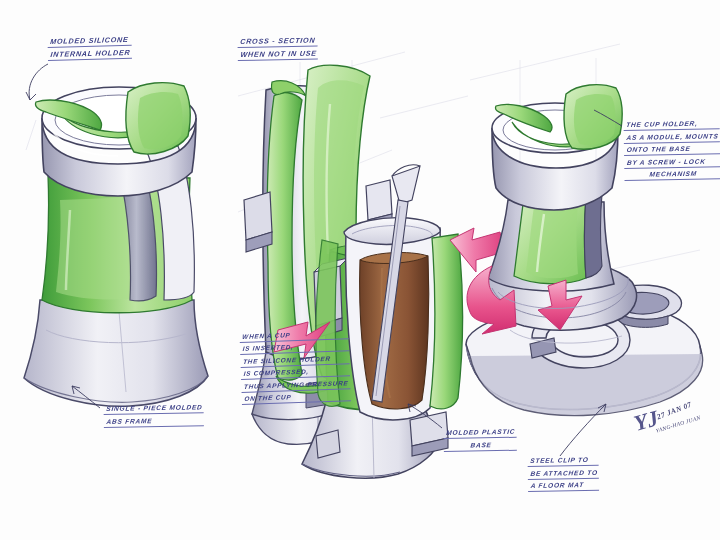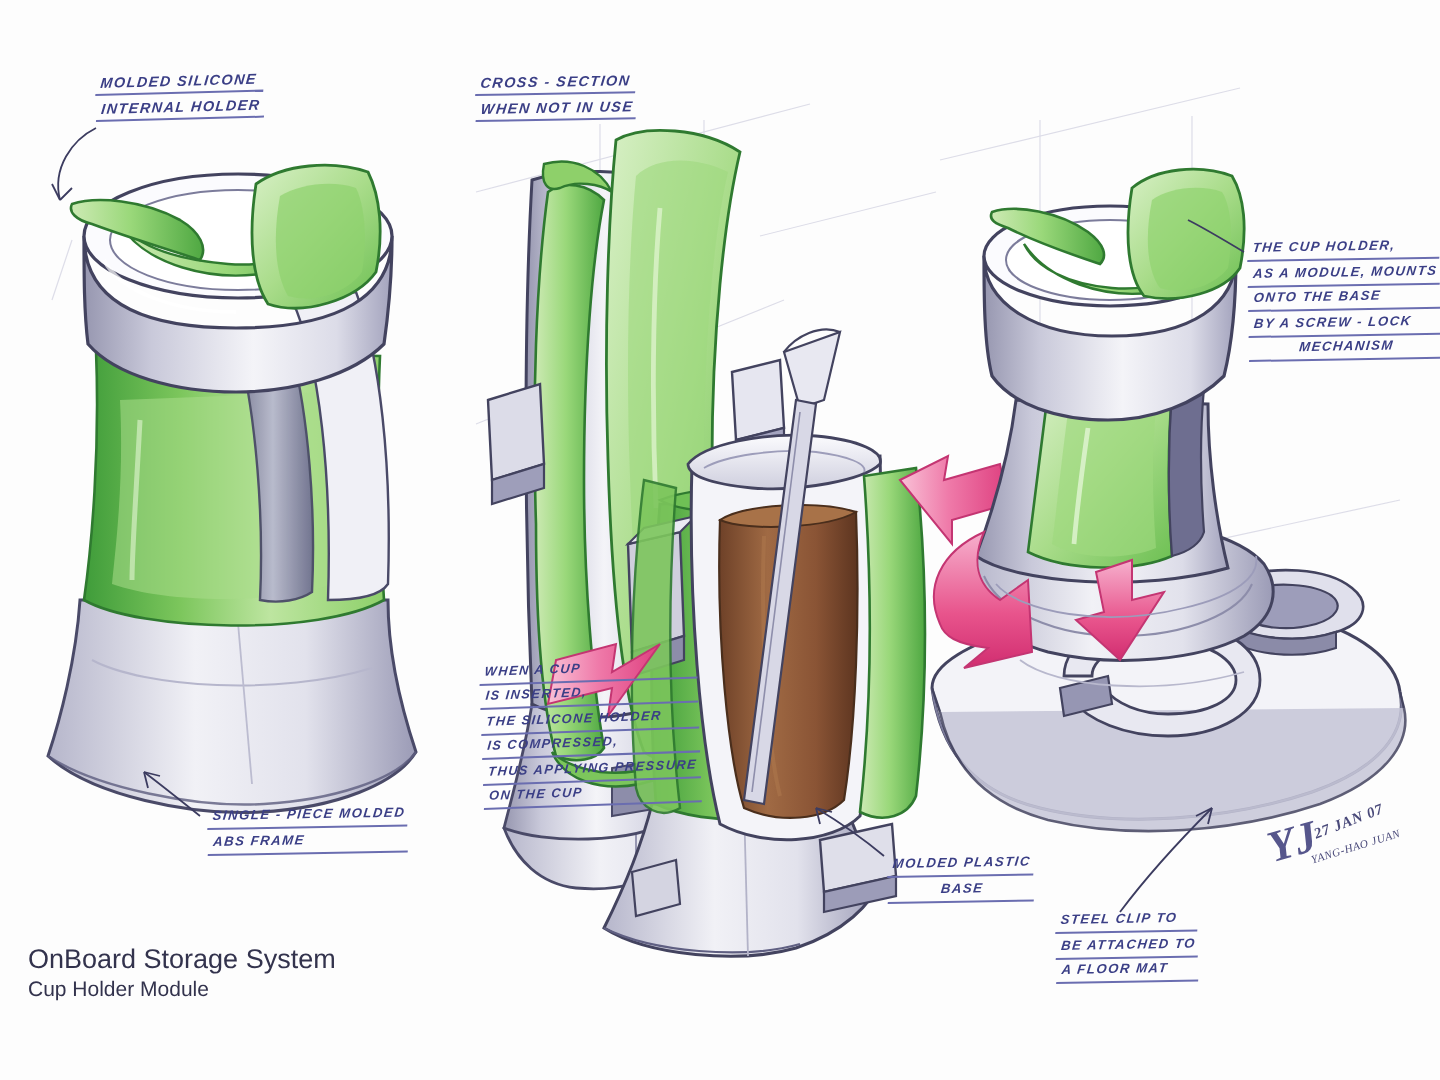--- a/index.html
+++ b/index.html
@@ -432,18 +432,14 @@
     <span class="ln">BE  ATTACHED  TO</span>
     <span class="ln">A  FLOOR  MAT</span>
   </div>
 
   <div class="sig" style="left:634px; top:404px;">
     <span class="mark">YJ</span>
     <span class="date">27 JAN 07</span>
     <span class="name">YANG-HAO JUAN</span>
   </div>
 
-  <div class="titleblock">
-    <div class="t1">OnBoard Storage System</div>
-    <div class="t2">Cup Holder Module</div>
-  </div>
 
 </div>
 
 </body></html>

